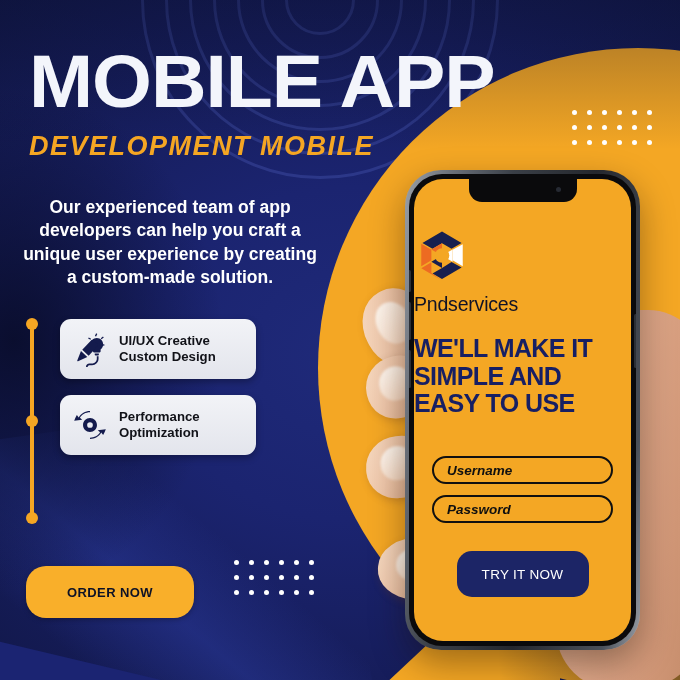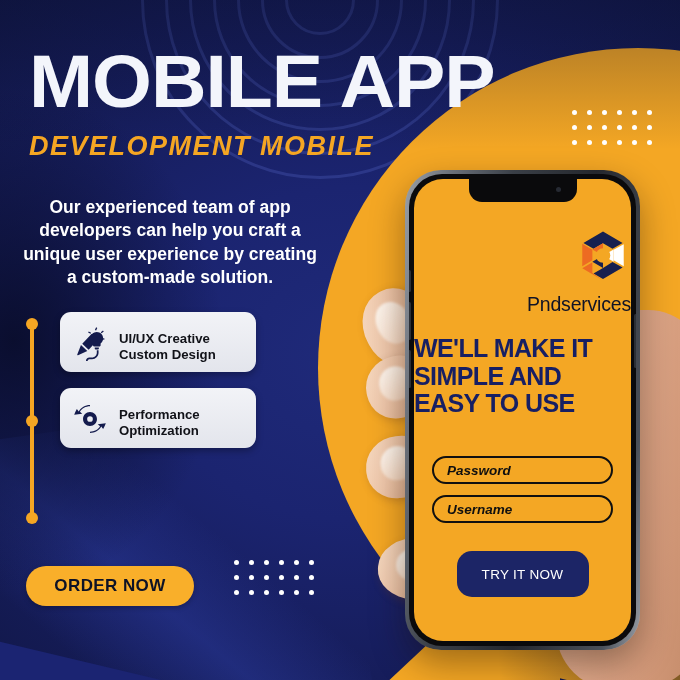--- a/index.html
+++ b/index.html
@@ -116,43 +116,44 @@
     position: absolute; left: 0; width: 12px; height: 12px;
     border-radius: 50%; background: #F5A623;
   }
   .timeline .d1 { top: 0; }
   .timeline .d2 { top: 97px; }
   .timeline .d3 { top: 194px; }
 
   
   .features { position: absolute; left: 60px; top: 312px; width: 196px; }
   .card {
-    display: flex; align-items: flex-end; gap: 9px;
+    display: flex; align-items: center; gap: 9px;
     background: linear-gradient(180deg, #F2F3F7 0%, #E3E5EC 100%);
     border-radius: 11px;
     padding: 9px 10px;
     margin-bottom: 16px;
     box-shadow: 0 3px 7px rgba(0,0,0,.30);
     min-height: 60px;
+    margin-top: 7px;
   }
   .card .ico { flex: 0 0 auto; width: 40px; height: 40px; display: flex; align-items: center; justify-content: center; }
   .card .ico svg { width: 38px; height: 38px; display: block; }
   .card .label {
     font-size: 13.2px; font-weight: 700; color: #111218; line-height: 1.22;
   }
 
   
   .order-btn {
     position: absolute; left: 26px; top: 566px;
-    width: 168px; height: 40px;
+    width: 168px; height: 52px;
     border: none; cursor: pointer;
     border-radius: 20px;
     background: #F9AF2A;
     color: #0E1226;
-    font-size: 17px; font-weight: 700; letter-spacing: .4px;
+    font-size: 13px; font-weight: 700; letter-spacing: .4px;
     font-family: "Liberation Sans", sans-serif;
     box-shadow: 0 2px 5px rgba(0,0,0,.25);
   }
 
   
   .dotgrid { position: absolute; display: grid; gap: 10px; }
   .dotgrid i { display: block; width: 5px; height: 5px; border-radius: 50%; }
   #dots-bottom-left { left: 234px; top: 560px; grid-template-columns: repeat(6, 5px); }
   #dots-bottom-left i { background: #FFFFFF; }
   #dots-top-right { left: 572px; top: 110px; grid-template-columns: repeat(6, 5px); }
@@ -224,21 +225,21 @@
     position: absolute; left: -1px;
     width: 3px; border-radius: 2px;
     background: #2B2F36;
   }
   .sb1 { top: 96px;  height: 22px; }
   .sb2 { top: 128px; height: 38px; }
   .sb3 { top: 176px; height: 38px; }
   .sb-pwr { position: absolute; right: -1px; top: 140px; width: 3px; height: 54px; border-radius: 2px; background: #2B2F36; }
 
   
-  .logo-wrap { position: absolute; left: 0; right: 0; top: 48px; text-align: right; }
+  .logo-wrap { position: absolute; left: 0; right: 0; top: 48px; text-align: left; }
   .logo-wrap svg { width: 56px; height: 56px; display: inline-block; }
   .brand {
     margin-top: 6px;
     font-size: 19.5px; font-weight: 400; color: #101326;
     letter-spacing: -.2px;
   }
   .slogan {
     position: absolute; left: 0; right: 0; top: 156px;
     text-align: left;
     color: #171F63;
@@ -431,22 +432,22 @@
               <polygon points="50,51 69,40 69,62" fill="#FFFFFF"></polygon>
               <circle cx="50" cy="51" r="13" fill="#F4A724"></circle>
             </svg>
           </span>
           <div class="brand">Pndservices</div>
         </div>
 
         <div class="slogan">WE'LL MAKE IT SIMPLE AND EASY TO USE</div>
 
         <div class="fields">
+          <input class="field" type="text" placeholder="Username" style="">
           <input class="field" type="text" placeholder="Password" style="">
-          <input class="field" type="text" placeholder="Username" style="">
         </div>
 
         <button class="try-btn">TRY IT NOW</button>
       </div>
     </div>
   </div>
 
 </div>
 
 </body></html>

